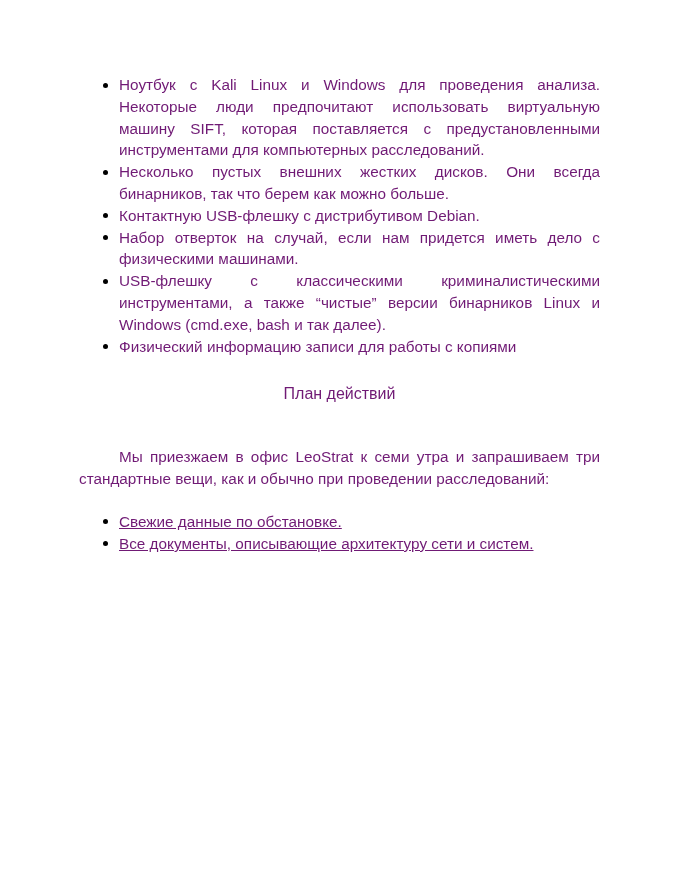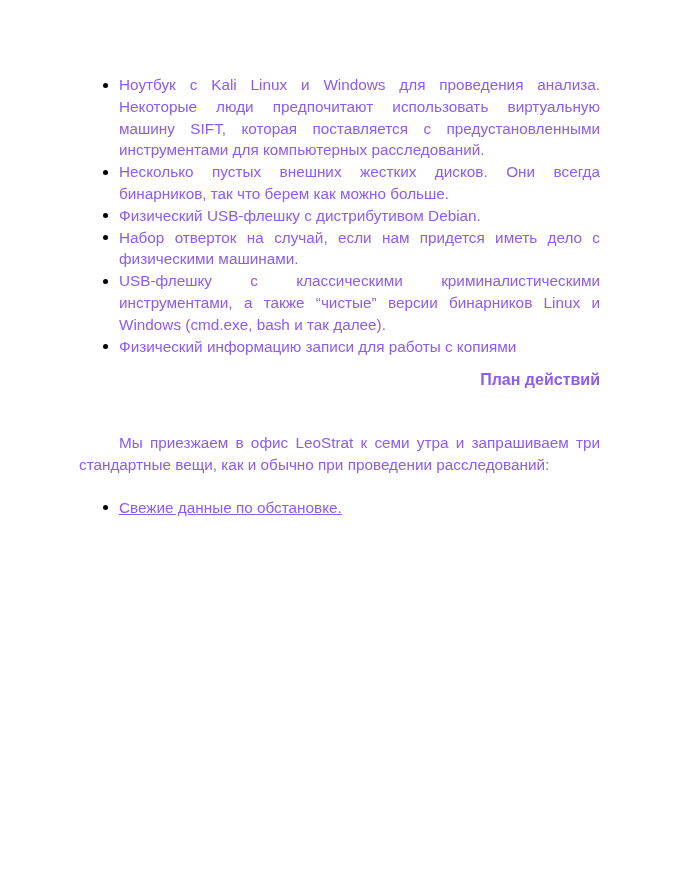--- a/index.html
+++ b/index.html
@@ -7,21 +7,21 @@
     padding: 0;
     background: #ffffff;
   }
   .page {
     position: relative;
     width: 679px;
     height: 880px;
     background: #ffffff;
     overflow: hidden;
     font-family: "Liberation Sans", sans-serif;
-    color: #8b5cf6;
+    color: #701a75;
   }
   .content {
     position: absolute;
     left: 79px;
     top: 74px;
     width: 521px;
     font-size: 15.3px;
     line-height: 21.8px;
     text-align: justify;
   }
@@ -36,25 +36,25 @@
   .bullet {
     position: absolute;
     left: -16px;
     top: 8.5px;
     width: 5px;
     height: 5px;
     border-radius: 50%;
     background: #000000;
   }
   h2.heading {
-    margin: 12px 0 0 0;
+    margin: 26px 0 0 0;
     font-size: 16px;
     line-height: 22px;
-    font-weight: bold;
-    text-align: right;
+    font-weight: normal;
+    text-align: center;
   }
   p.para {
     margin: 0;
     text-indent: 40px;
   }
   p.para-intro   { margin-top: 41px; }
   .doc-list.requests { margin-top: 21px; text-decoration: underline; }
   p.para-closing { margin-top: 24px; }
 </style>
 </head>
@@ -67,21 +67,21 @@
       <li class="doc-item">
         <span class="bullet"></span>
         <span>Ноутбук с Kali Linux и Windows для проведения анализа. Некоторые люди предпочитают использовать виртуальную машину SIFT, которая поставляется с предустановленными инструментами для компьютерных расследований.</span>
       </li>
       <li class="doc-item">
         <span class="bullet"></span>
         <span>Несколько пустых внешних жестких дисков. Они всегда бинарников, так что берем как можно больше.</span>
       </li>
       <li class="doc-item">
         <span class="bullet"></span>
-        <span>Физический USB-флешку с дистрибутивом Debian.</span>
+        <span>Контактную USB-флешку с дистрибутивом Debian.</span>
       </li>
       <li class="doc-item">
         <span class="bullet"></span>
         <span>Набор отверток на случай, если нам придется иметь дело с физическими машинами.</span>
       </li>
       <li class="doc-item">
         <span class="bullet"></span>
         <span>USB-флешку с классическими криминалистическими инструментами, а также “чистые” версии бинарников Linux и Windows (cmd.exe, bash и так далее).</span>
       </li>
       <li class="doc-item">
@@ -92,17 +92,21 @@
 
     <h2 class="heading">План действий</h2>
 
     <p class="para para-intro">Мы приезжаем в офис LeoStrat к семи утра и запрашиваем три стандартные вещи, как и обычно при проведении расследований:</p>
 
     <ul class="doc-list requests">
       <li class="doc-item">
         <span class="bullet"></span>
         <span>Свежие данные по обстановке.</span>
       </li>
+      <li class="doc-item">
+        <span class="bullet"></span>
+        <span>Все документы, описывающие архитектуру сети и систем.</span>
+      </li>
     </ul>
 
 
   </div>
 </div>
 
 </body></html>

